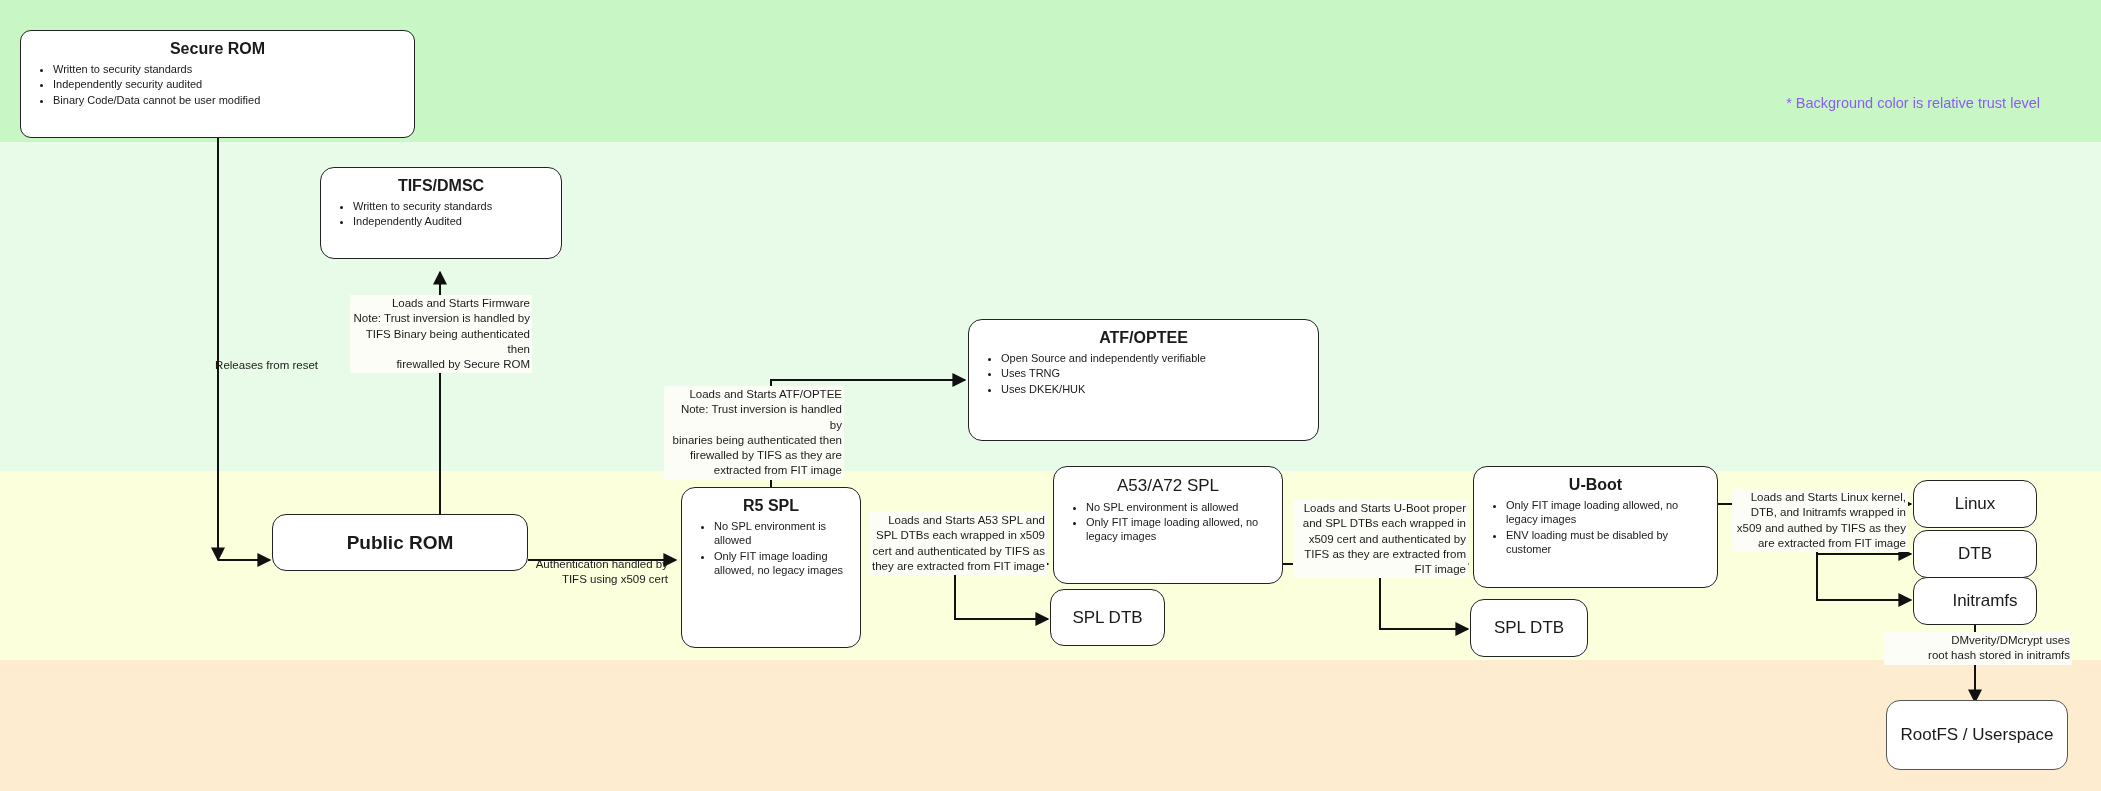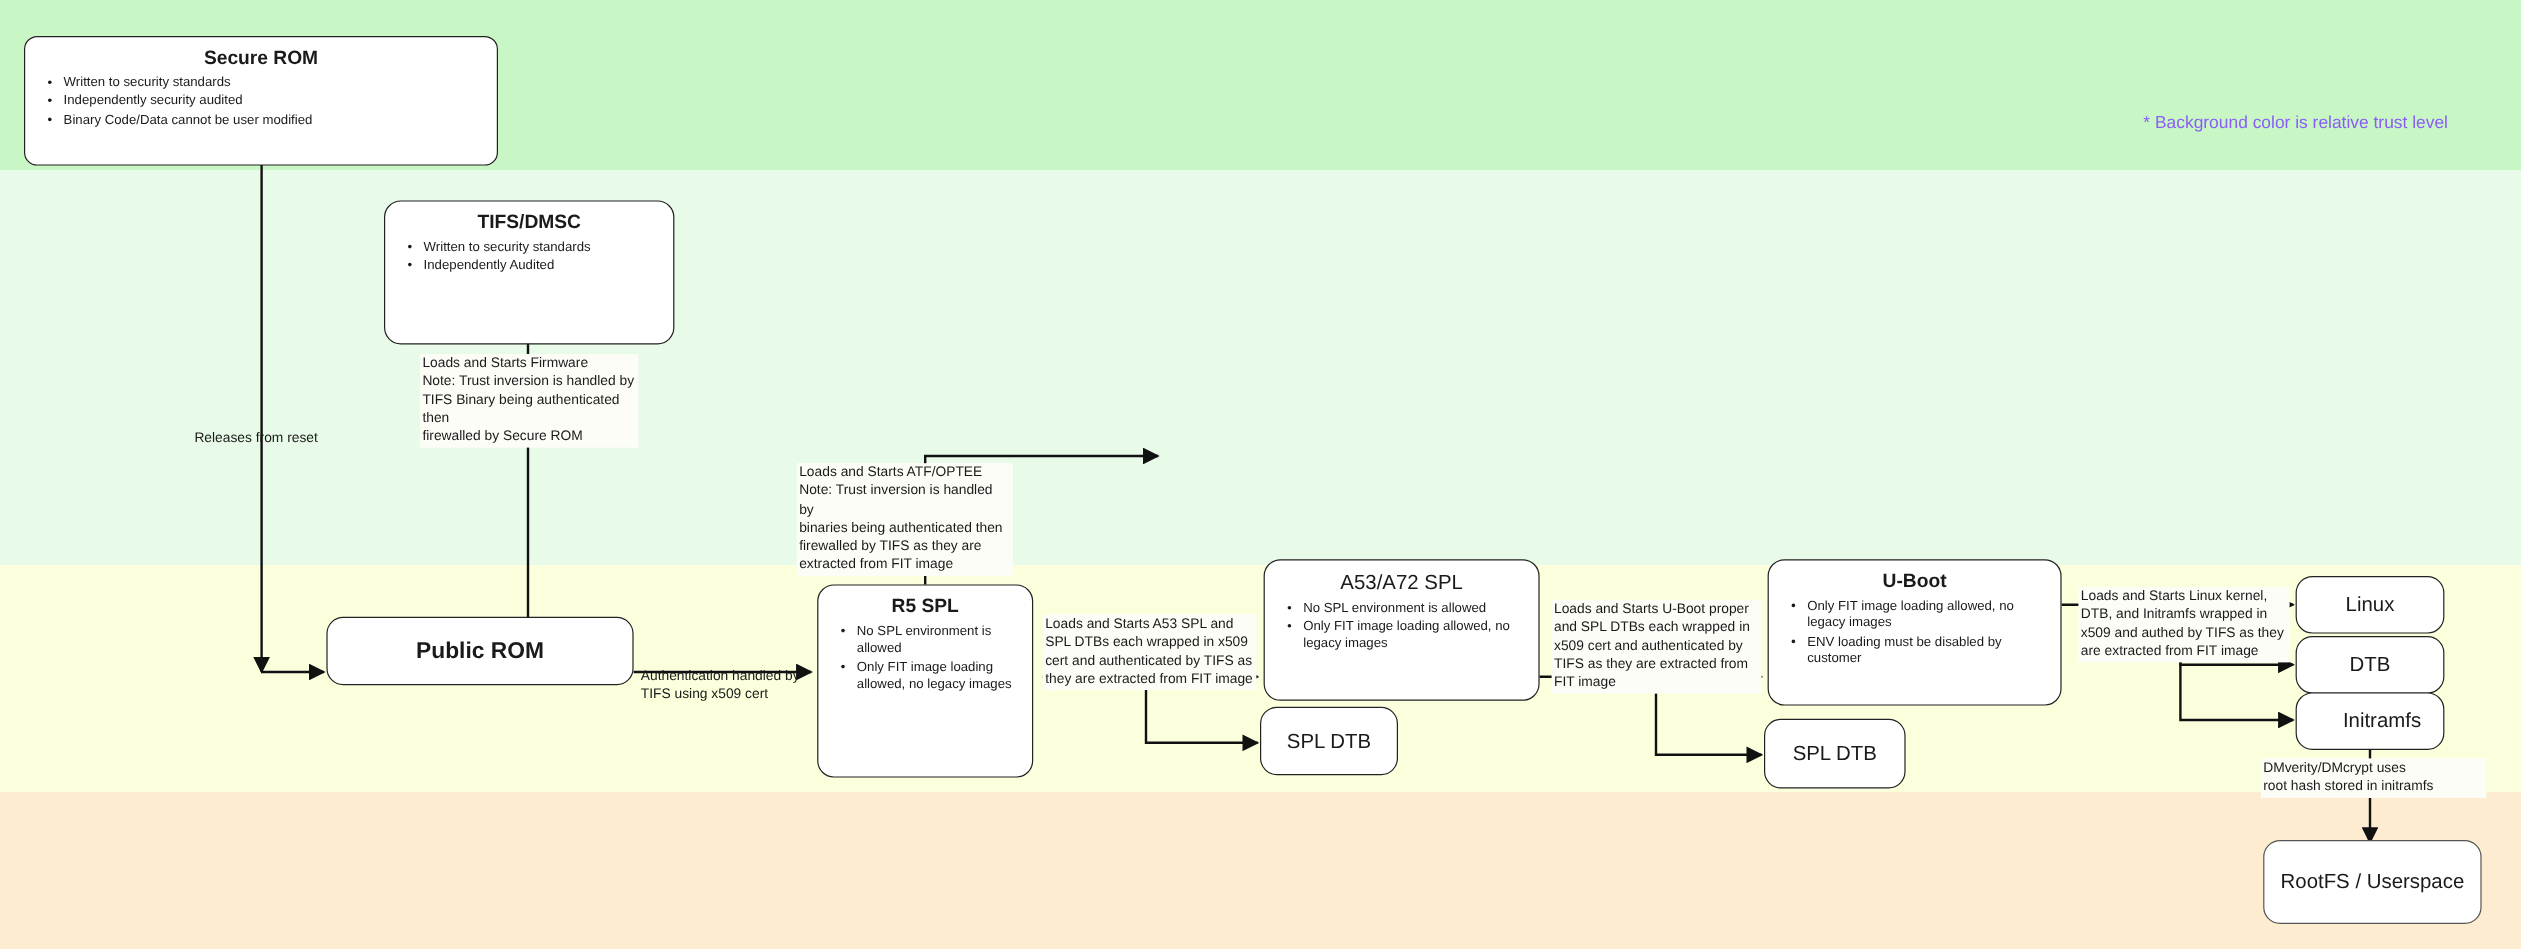--- a/index.html
+++ b/index.html
@@ -53,21 +53,21 @@
     height:100%;
     padding:0 6px;
     box-sizing:border-box;
   }
   .node .centerlabel.bold{font-weight:bold;font-size:19px;}
 
   .edge-label{
     position:absolute;
     font-size:11.5px;
     line-height:1.33;
-    text-align:left;
+    text-align:right;
     color:#1a1a1a;
     background:#fdfdf8;
     box-sizing:border-box;
     padding:1px 2px;
     white-space:pre-line;
   }
   .edge-label.plainbg{background:transparent;}
 
   svg#wires{
     position:absolute;
@@ -140,28 +140,36 @@
 
   <div class="node" style="left:20px;top:30px;width:395px;height:108px;border-radius:11px;">
     <div class="title">Secure ROM</div>
     <ul>
       <li>Written to security standards</li>
       <li>Independently security audited</li>
       <li>Binary Code/Data cannot be user modified</li>
     </ul>
   </div>
 
-  <div class="node" style="left:320px;top:167px;width:242px;height:120px;">
+  <div class="node" style="left:320px;top:167px;width:242px;height:92px;">
     <div class="title">TIFS/DMSC</div>
     <ul>
       <li>Written to security standards</li>
       <li>Independently Audited</li>
     </ul>
   </div>
 
+  <div class="node" style="left:968px;top:319px;width:351px;height:122px;">
+    <div class="title">ATF/OPTEE</div>
+    <ul>
+      <li>Open Source and independently verifiable</li>
+      <li>Uses TRNG</li>
+      <li>Uses DKEK/HUK</li>
+    </ul>
+  </div>
 
   <div class="node" style="left:272px;top:514px;width:256px;height:57px;">
     <div class="centerlabel bold">Public ROM</div>
   </div>
 
   <div class="node" style="left:681px;top:487px;width:180px;height:161px;">
     <div class="title">R5 SPL</div>
     <ul>
       <li>No SPL environment is allowed</li>
       <li>Only FIT image loading allowed, no legacy images</li>

